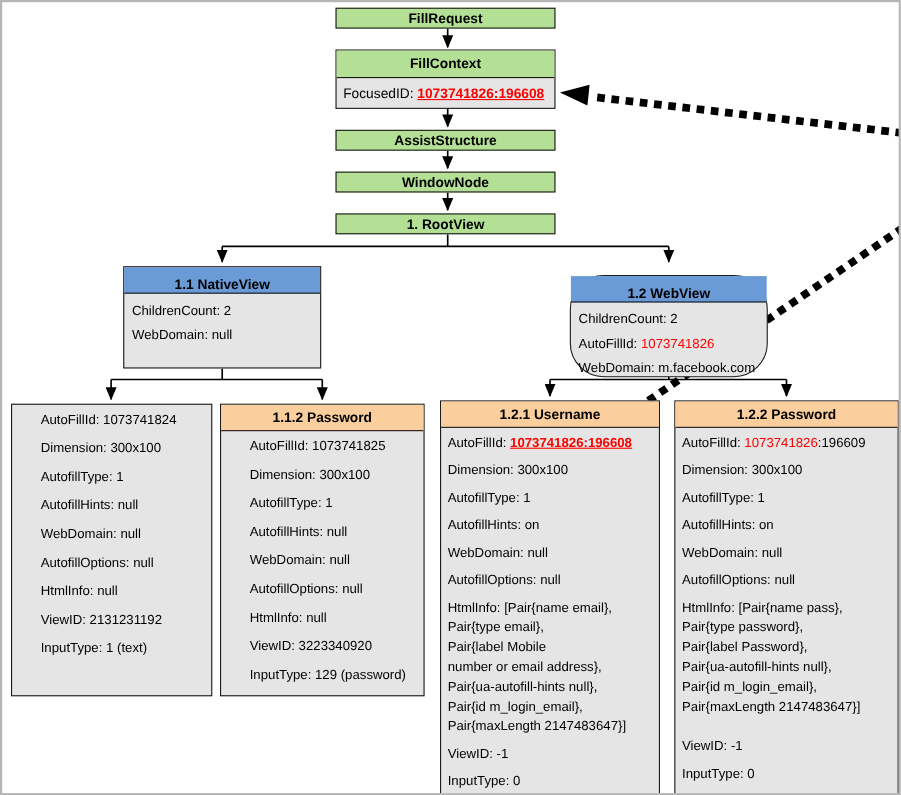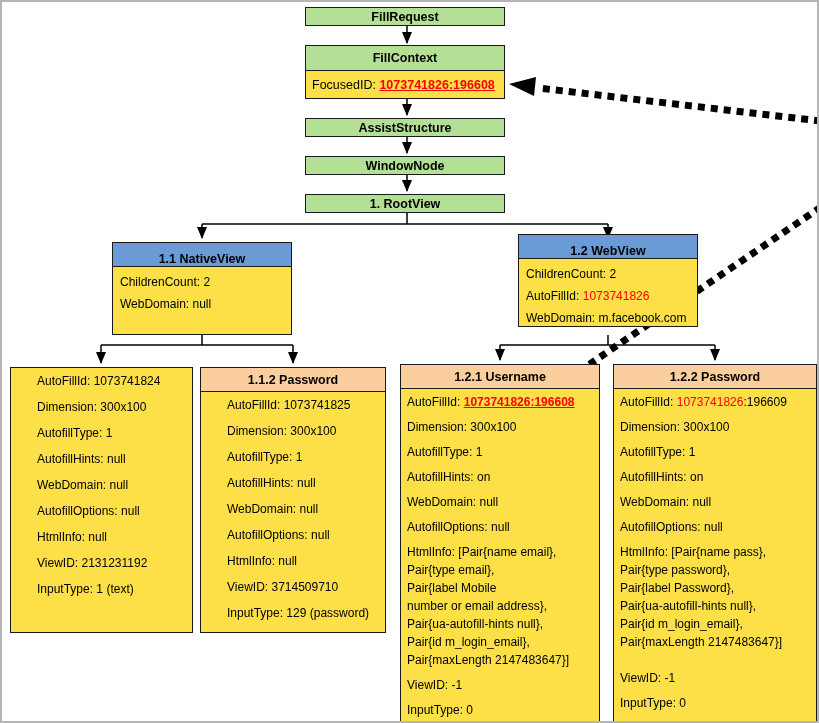--- a/index.html
+++ b/index.html
@@ -1,21 +1,21 @@
 <!DOCTYPE html>
 <html><head>
 <meta charset="utf-8">
 <style>
   html,body{margin:0;padding:0;background:#fff;}
   .canvas{
     position:relative;width:819px;height:723px;background:#ffffff;
     border:2px solid #b5b5b5;box-sizing:border-box;
     font-family:"Liberation Sans",sans-serif;color:#000;overflow:hidden;padding-left:41px;
   }
-  .box{position:absolute;box-sizing:border-box;border:1px solid #1a1a1a;background:#fde047;}
+  .box{position:absolute;box-sizing:border-box;border:1px solid #1a1a1a;background:#e5e5e5;}
   .chainbox{
     display:flex;align-items:center;justify-content:center;
     background:#b3e095;font-weight:bold;font-size:12.5px;
   }
   .two-row{padding:0;}
   .ctx-hdr{height:24px;background:#b3e095;border-bottom:1px solid #1a1a1a;
     display:flex;align-items:center;justify-content:center;font-weight:bold;font-size:12.5px;}
   .ctx-body{height:29px;line-height:29px;padding-left:6px;font-size:12.5px;white-space:nowrap;}
   .mid-hdr{height:23px;background:#6b9bd7;border-bottom:1px solid #1a1a1a;
     display:flex;align-items:flex-end;justify-content:center;font-weight:bold;font-size:12.5px;}
@@ -100,21 +100,21 @@
   <div class="box" style="left:110px;top:240px;width:180px;height:93px;">
     <div class="mid-hdr">
       <span>1.1 NativeView</span>
     </div>
     <div class="mid-body">
       <div class="r">ChildrenCount: 2</div>
       <div class="r">WebDomain: null</div>
     </div>
   </div>
 
-  <div class="box" style="left:516px;top:232px;width:180px;height:93px;">
+  <div class="box" style="left:516px;top:248px;width:180px;height:93px;border-radius:31px;">
     <div class="mid-hdr">
       <span>1.2 WebView</span>
     </div>
     <div class="mid-body">
       <div class="r">ChildrenCount: 2</div>
       <div class="r"><span>AutoFillId: </span><span class="red">1073741826</span></div>
       <div class="r">WebDomain: m.facebook.com</div>
     </div>
   </div>
 
@@ -137,21 +137,21 @@
       <span>1.1.2 Password</span>
     </div>
     <div class="leaf-body">
       <div class="f11">AutoFillId: 1073741825</div>
       <div class="f11">Dimension: 300x100</div>
       <div class="f11">AutofillType: 1</div>
       <div class="f11">AutofillHints: null</div>
       <div class="f11">WebDomain: null</div>
       <div class="f11">AutofillOptions: null</div>
       <div class="f11">HtmlInfo: null</div>
-      <div class="f11">ViewID: 3714509710</div>
+      <div class="f11">ViewID: 3223340920</div>
       <div class="f11">InputType: 129 (password)</div>
     </div>
   </div>
 
   <div class="box" style="left:398px;top:362px;width:200px;height:360px;">
     <div class="leaf-hdr">
       <span>1.2.1 Username</span>
     </div>
     <div class="leaf-body">
       <div class="f12"><span>AutoFillId: </span><span class="redu">1073741826:196608</span></div>

